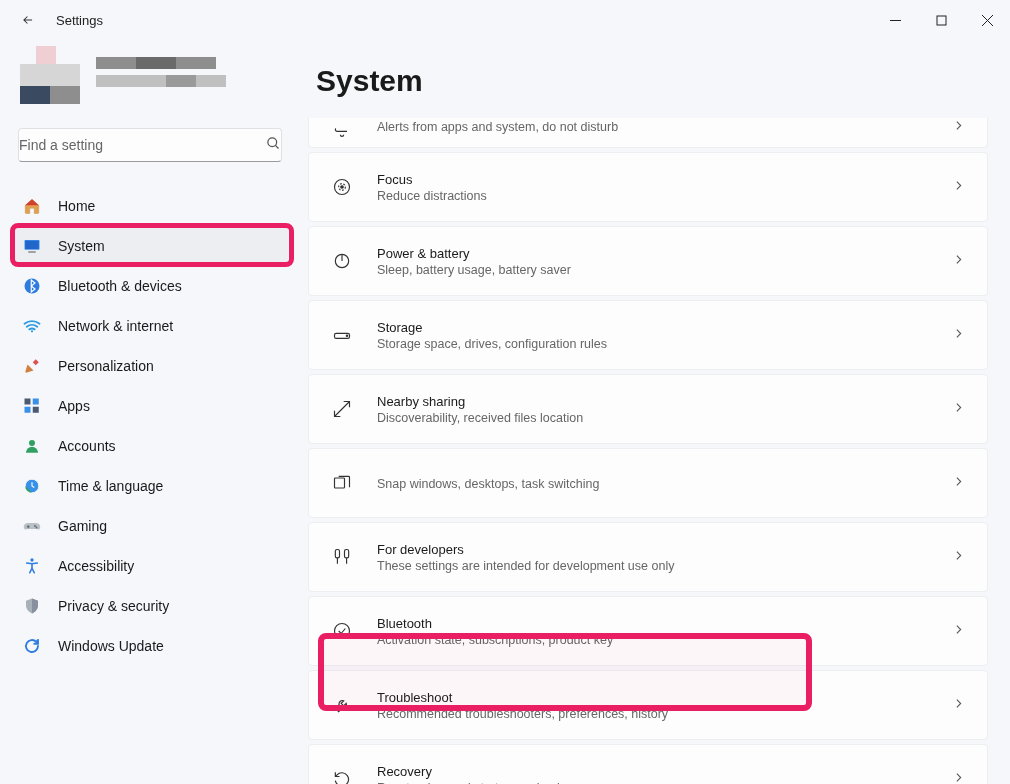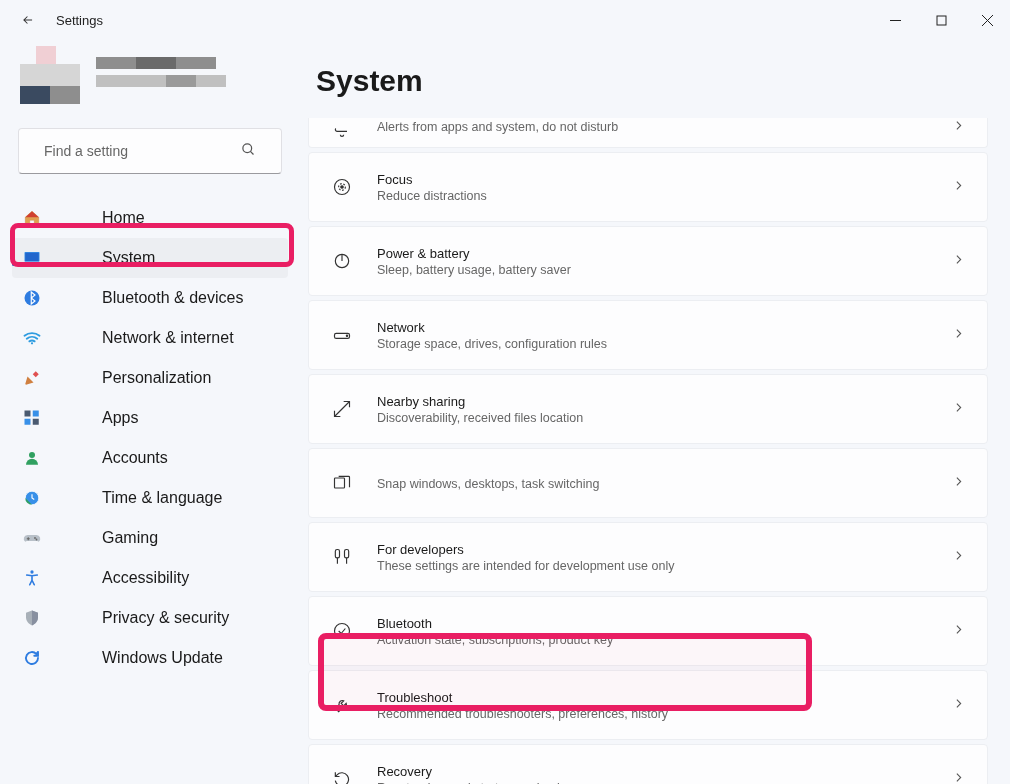--- a/index.html
+++ b/index.html
@@ -69,28 +69,28 @@
     .name-placeholder {
       flex: 1;
       height: 40px;
       position: relative;
     }
     .name-placeholder .r1 { position:absolute; top:0; left:0; width:120px; height:12px; background:#8e8e8e;}
     .name-placeholder .r2 { position:absolute; top:0; left:40px; width:40px; height:12px; background:#6a6a6a;}
     .name-placeholder .r3 { position:absolute; top:18px; left:0; width:130px; height:12px; background:#c0c0c0;}
     .name-placeholder .r4 { position:absolute; top:18px; left:70px; width:30px; height:12px; background:#9a9a9a;}
     .search-box {
-      height: 46px;
+      height: 34px;
       background: #fdfdfe;
       border: 1px solid #e0e0e4;
       border-bottom: 1px solid #9a9a9e;
       border-radius: 4px;
       display: flex;
       align-items: center;
-      padding: 0 25px;
+      padding: 0 0;
       margin: 0 6px 24px 6px;
     }
     .search-box input {
       flex: 1;
       border: none;
       outline: none;
       background: transparent;
       font-size: 14px;
       color: #555;
     }
@@ -106,21 +106,21 @@
       gap: 16px;
       position: relative;
     }
     .nav-item .nav-icon {
       width: 20px;
       height: 20px;
       display: flex;
       align-items: center;
       justify-content: center;
     }
-    .nav-item .nav-label { font-size: 16px; color: #1a1a1a; margin-left: 44px; }
+    .nav-item .nav-label { font-size: 14px; color: #1a1a1a; }
     .nav-item.active {
       background: #eceef2;
     }
     .nav-item.active::before {
       content: '';
       position: absolute;
       left: 0;
       top: 12px;
       width: 3px;
       height: 16px;
@@ -416,21 +416,21 @@
       </div>
 
       <div class="settings-item">
         <span class="item-icon">
             <svg width="20" height="20" viewBox="0 0 24 24" fill="none" stroke="#333" stroke-width="1.4">
               <rect x="3" y="10" width="18" height="6" rx="2"></rect>
               <circle cx="18" cy="13" r="0.8" fill="#333"></circle>
             </svg>
           </span>
         <div class="item-text">
-          <div class="item-title">Network</div>
+          <div class="item-title">Storage</div>
           <div class="item-sub">Storage space, drives, configuration rules</div>
         </div>
         <span class="chevron"><svg width="13" height="13" viewBox="0 0 24 24" fill="none" stroke="currentColor" stroke-width="2">
               <path d="M9 5l7 7-7 7"></path>
             </svg></span>
       </div>
 
       <div class="settings-item">
         <span class="item-icon">
             <svg width="20" height="20" viewBox="0 0 24 24" fill="none" stroke="#333" stroke-width="1.4">

